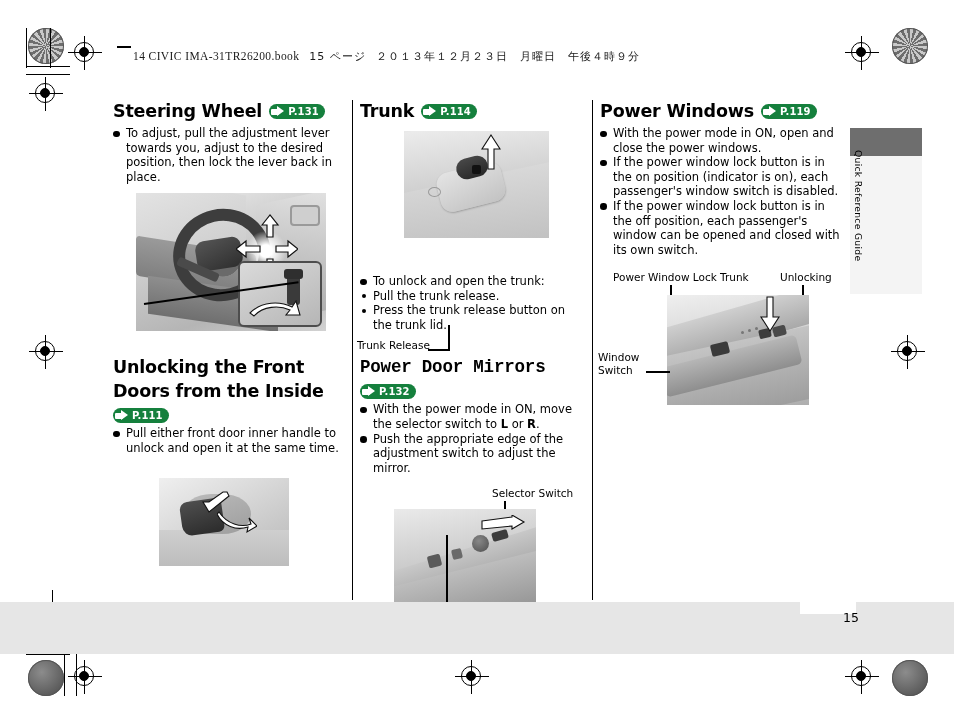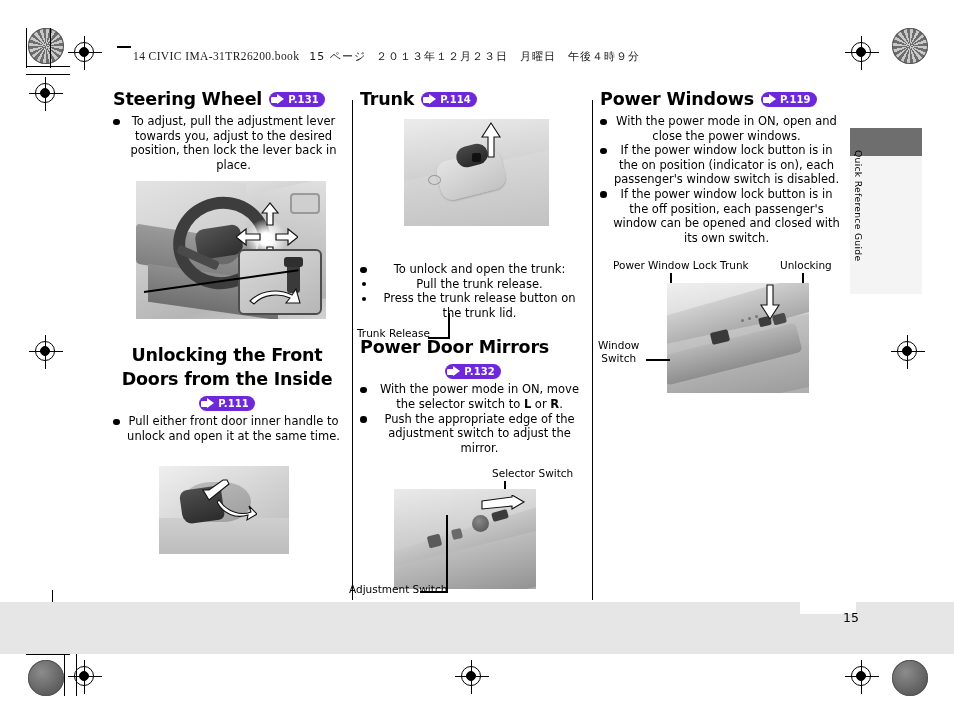--- a/index.html
+++ b/index.html
@@ -31,21 +31,21 @@
   
   .bookline{
     position:absolute;left:133px;top:49px;
     font-family:"Liberation Serif", serif;
     font-size:11.5px;letter-spacing:.4px;color:#1a1a1a;white-space:nowrap;
   }
   .bookline .jp{font-family:"DejaVu Sans", sans-serif;font-size:11px;letter-spacing:1px;}
   .headrule{position:absolute;left:117px;top:46px;width:14px;height:2px;background:#000;}
 
   
-  .col{position:absolute;top:88px;text-align:center;}
+  .col{position:absolute;top:100px;}
   .col-a{left:113px;width:228px;}
   .col-b{left:360px;width:226px;}
   .col-c{left:600px;width:240px;}
 
   .divider{position:absolute;top:100px;width:1px;height:500px;background:#000;}
   .div1{left:352px;}
   .div2{left:592px;}
 
   
   h2.sec{
@@ -53,21 +53,21 @@
     font-weight:bold;font-size:17.5px;line-height:23px;
     margin:0 0 3px 0;letter-spacing:-.2px;color:#000;
     display:flex;align-items:center;flex-wrap:wrap;gap:7px;
   }
   h2.sec .ttl{display:inline-block;}
   h2.sec.stack{display:block;}
 
   
   .pref{
     display:inline-flex;align-items:center;
-    background:#6d28d9;color:#fff;border-radius:9px;
+    background:#15803d;color:#fff;border-radius:9px;
     height:15px;padding:0 6px 0 2px;vertical-align:middle;
     font-family:"DejaVu Sans", sans-serif;
   }
   .pref .arw{
     display:inline-block;width:15px;height:11px;margin-right:2px;position:relative;flex:0 0 auto;
   }
   .pref .arw:before{
     content:"";position:absolute;left:0;top:2.5px;width:8px;height:6px;background:#fff;border-radius:1px;
   }
   .pref .arw:after{
@@ -378,21 +378,21 @@
     <div class="lead" style="left:88px;top:225px;width:1.6px;height:26px;"></div>
     <div class="lead" style="left:68px;top:249px;width:22px;height:1.6px;"></div>
     <div class="callout" style="left:-3px;top:239px;">Trunk Release</div>
 
     <ul class="blist" style="margin-top:36px;">
       <li class="big">To unlock and open the trunk:</li>
       <li class="sm">Pull the trunk release.</li>
       <li class="sm">Press the trunk release button on the trunk lid.</li>
     </ul>
 
-    <h2 class="sec" style="margin-top:16px;">
+    <h2 class="sec" style="margin-top:24px;font-family:Liberation Mono, monospace;">
       <span class="ttl">Power Door Mirrors</span>
     </h2>
     <div>
       <span class="pref block">
         <span class="arw"></span>
         <span class="pnum">P.132</span>
       </span>
     </div>
     <ul class="blist">
       <li class="big">With the power mode in ON, move the selector switch to <b>L</b> or <b>R</b>.</li>

